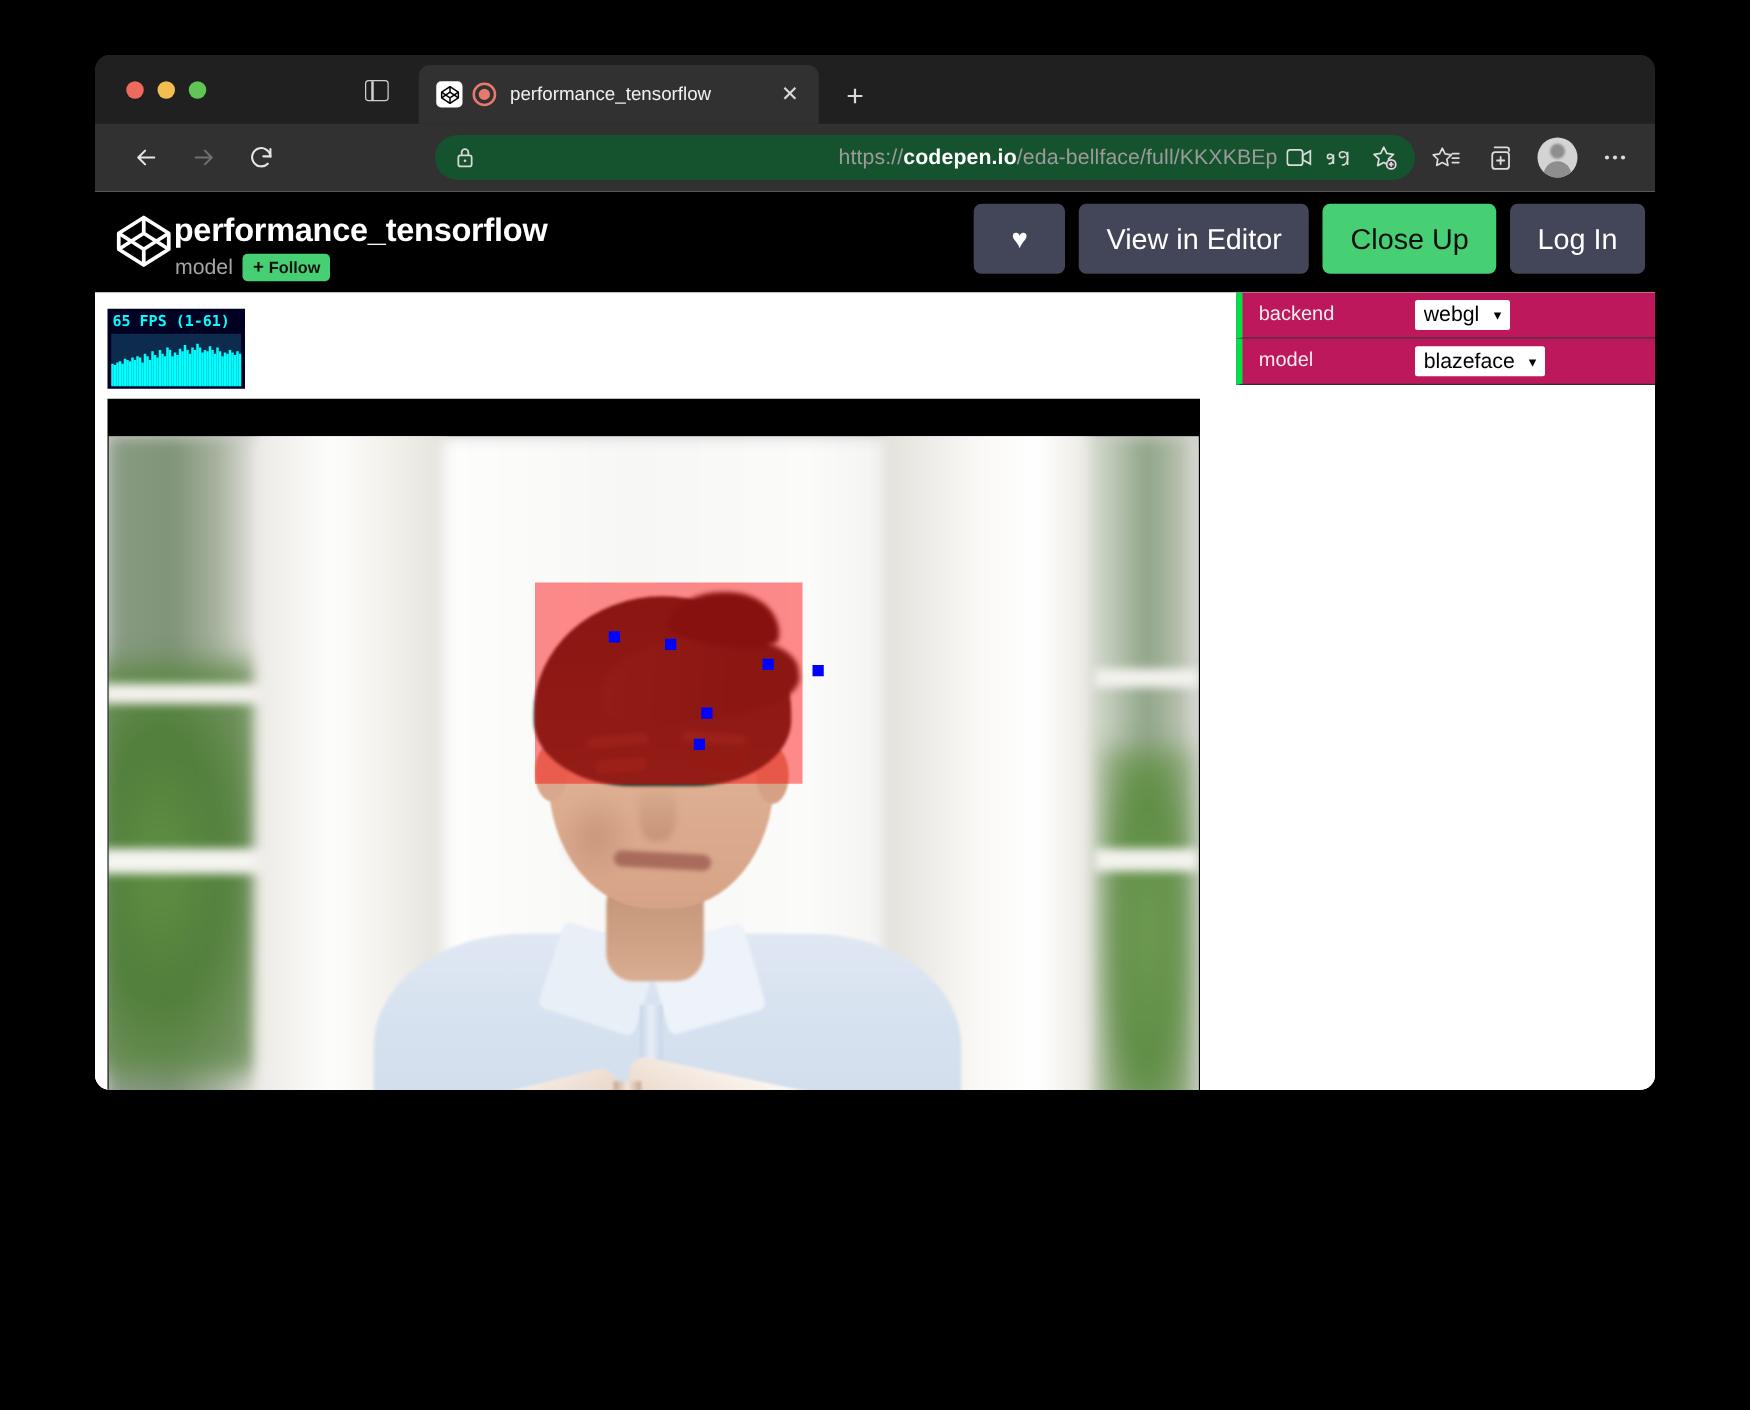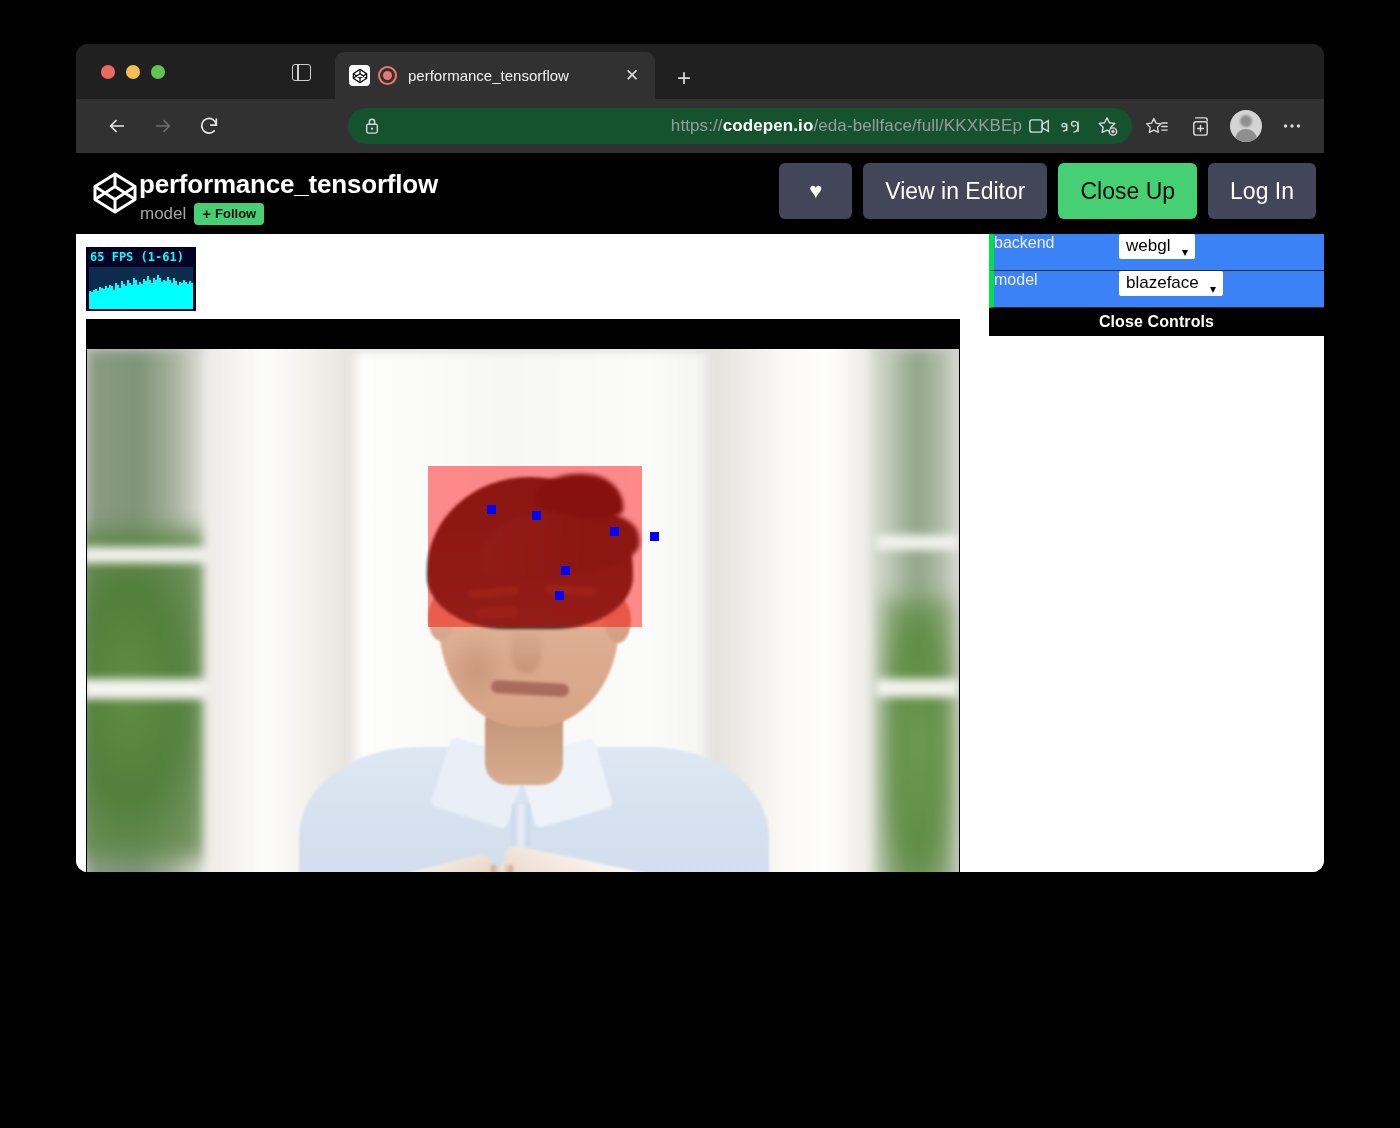--- a/index.html
+++ b/index.html
@@ -450,24 +450,25 @@
   
   #dat-gui {
     position: absolute; right: 0px; top: 0px;
     width: 335px;
     font-family: "Liberation Sans", sans-serif;
     z-index: 40;
   }
   .gui-row {
     position: relative;
     height: 37px;
-    background: #3b82f6;
+    background: #be185d;
     border-left: 5px solid #2fa1d6;
     border-bottom: 1px solid #2c2c2c;
-    display: flex; 
+    display: flex; align-items: center;
+    padding-left: 13px;
   }
   .gui-row.green { border-left-color: #00e04a; }
   .gui-label {
     color: #eeeeee; font-size: 16px; flex: 0 0 125px;
   }
   .gui-select {
     appearance: none; -webkit-appearance: none;
     background: #ffffff; color: #000000;
     border: 0; border-radius: 2px;
     font-family: "Liberation Sans", sans-serif;
@@ -767,21 +768,20 @@
         </div>
         <div class="gui-row green">
           <span class="gui-label">model</span>
           <span class="gui-select-wrap">
             <select class="gui-select">
               <option>blazeface</option>
             </select>
             <span class="caret">▾</span>
           </span>
         </div>
-        <div id="gui-close">Close Controls</div>
       </div>
 
       <div id="page-scrollbar">
         <div id="page-scrollbar-thumb"></div>
       </div>
     </div>
   </div>
 </div>
 
 </body></html>

